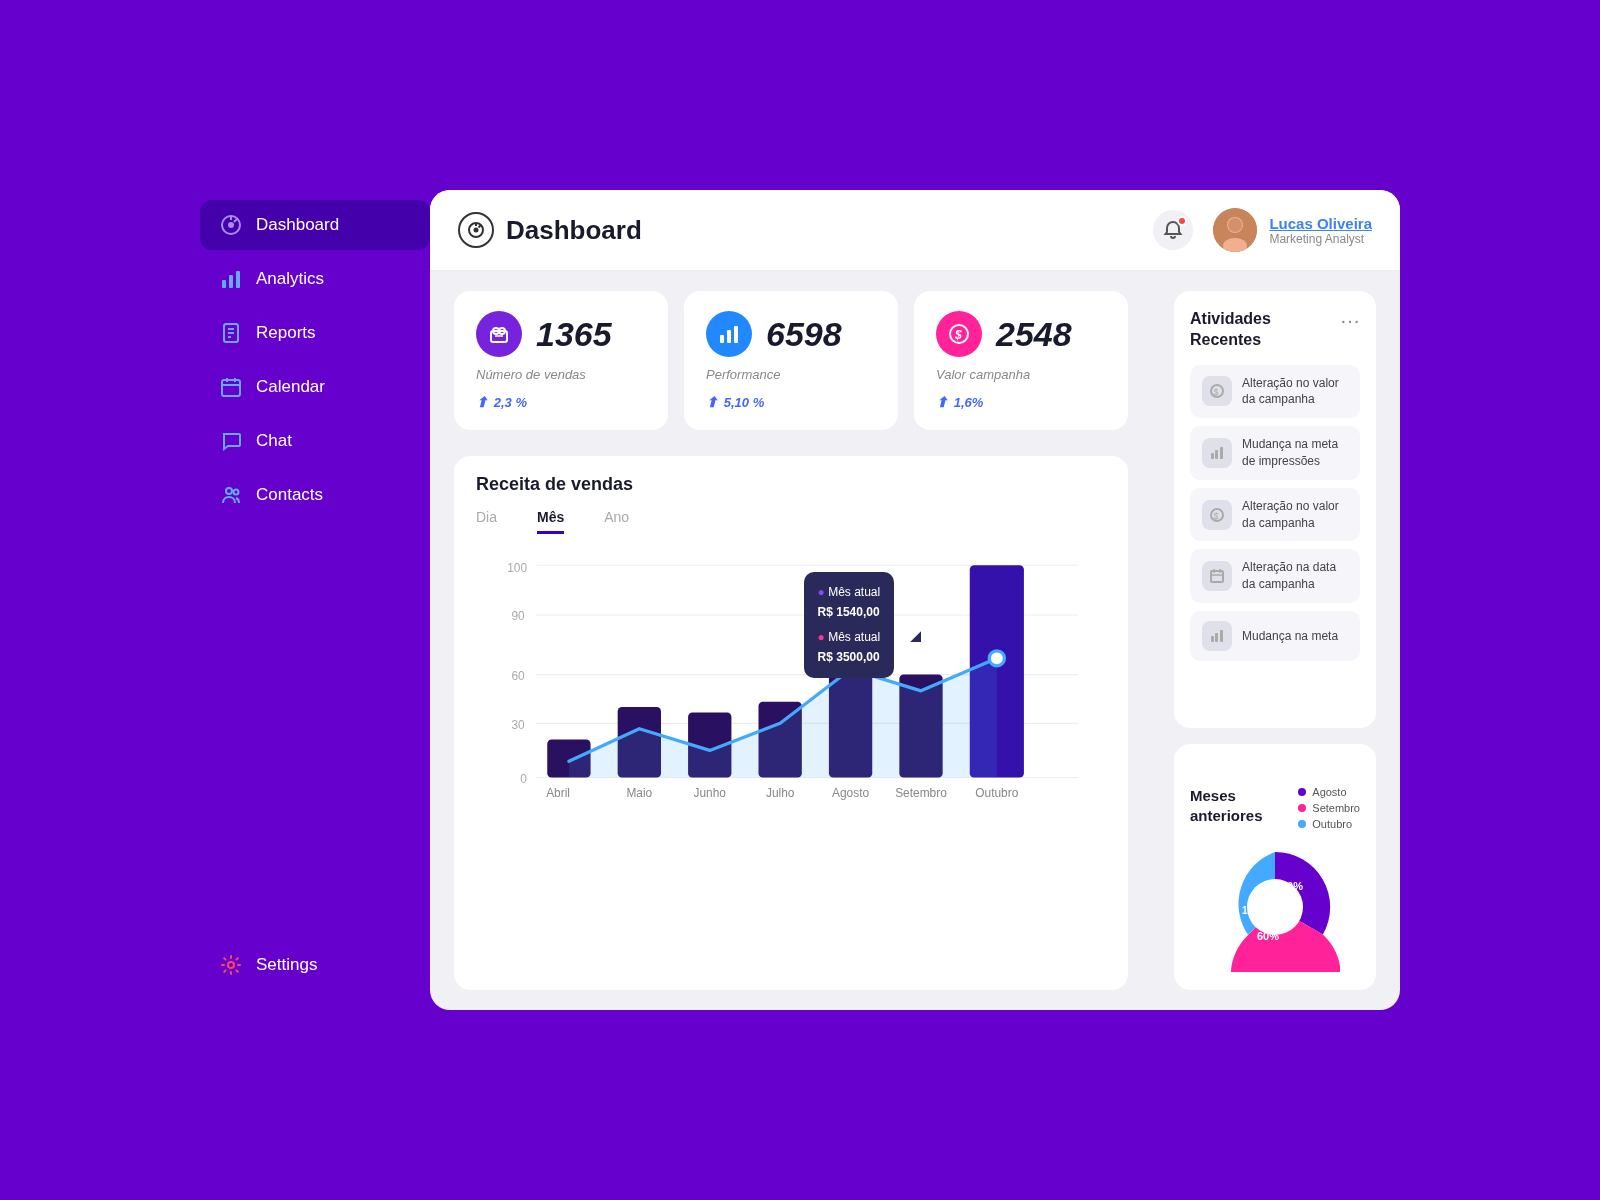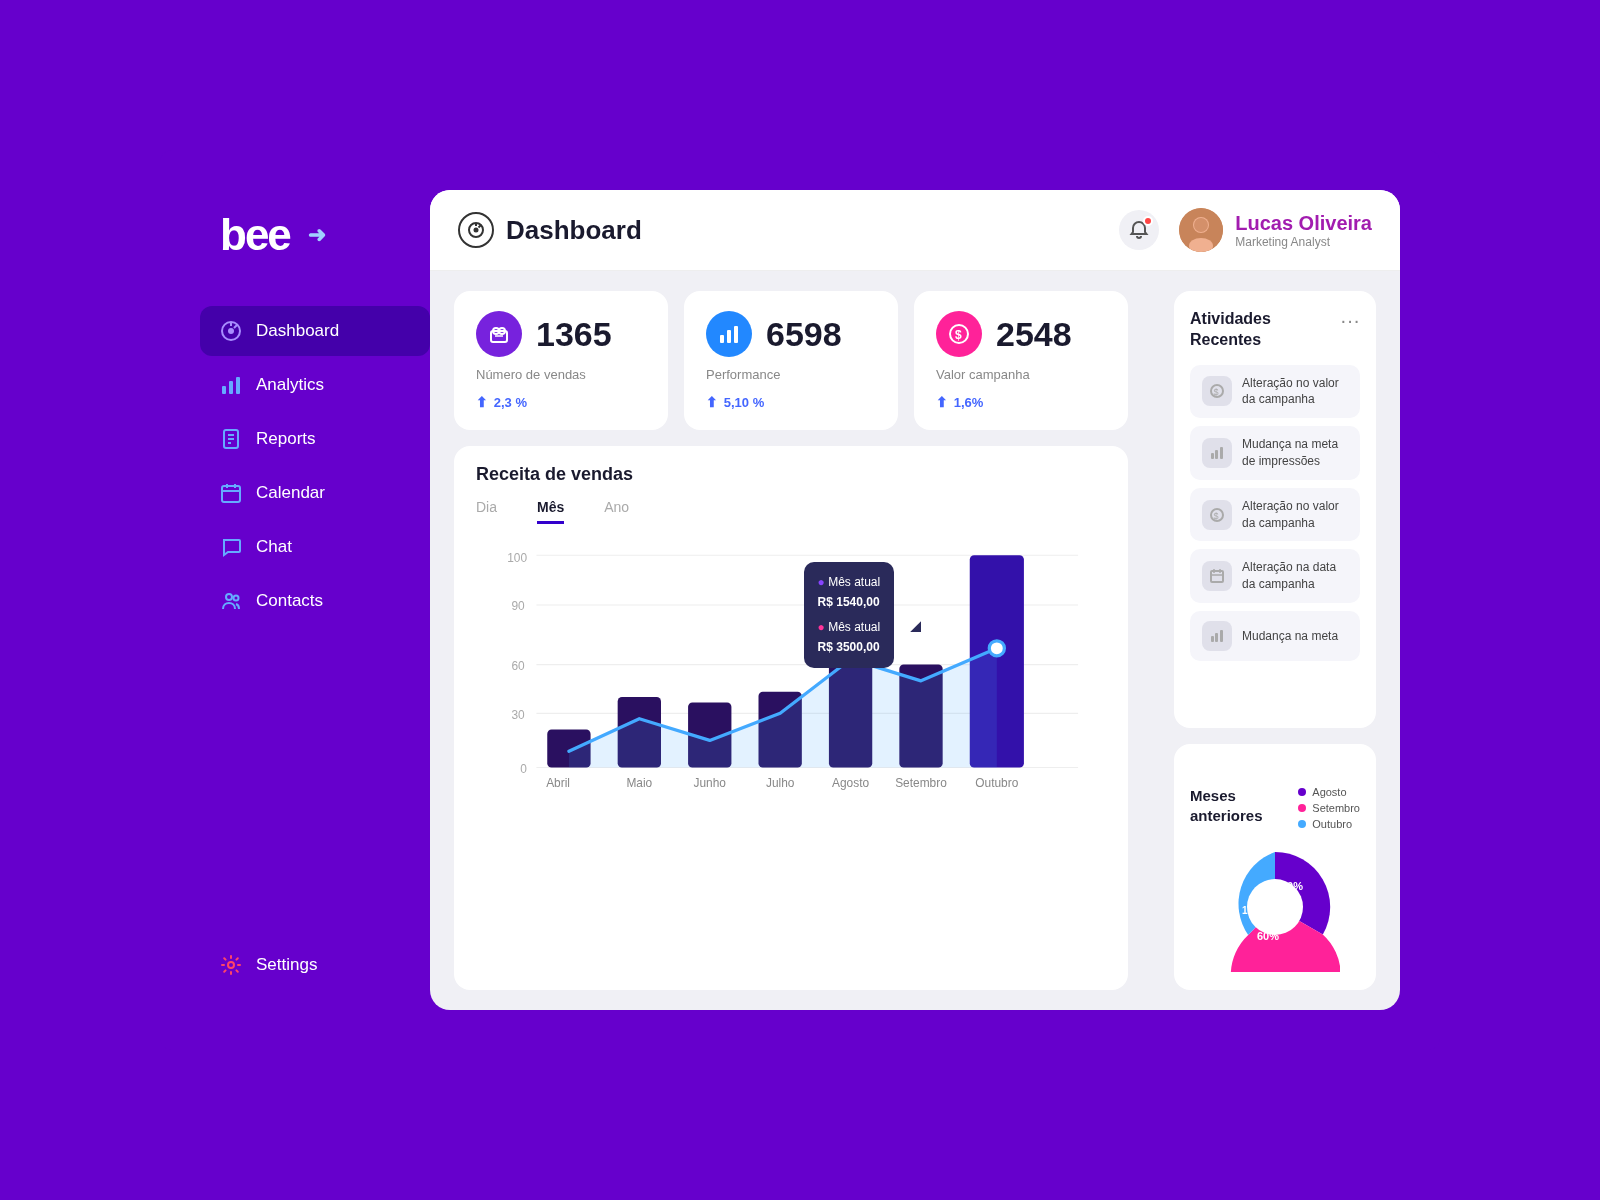--- a/index.html
+++ b/index.html
@@ -169,21 +169,21 @@
     .avatar {
       width: 44px;
       height: 44px;
       border-radius: 50%;
       background: linear-gradient(135deg, #d4956a, #c07840);
       overflow: hidden;
       display: flex;
       align-items: center;
       justify-content: center;
     }
-    .user-name { font-size: 20px; font-weight: 700; color: #a21caf; }
+    .user-name { font-size: 15px; font-weight: 700; color: #3b82f6; text-decoration: underline; }
     .user-role { font-size: 12px; color: #888; }
     
     .content {
       flex: 1;
       display: flex;
       gap: 18px;
       padding: 20px 24px;
       overflow: hidden;
     }
     .content-left {
@@ -206,20 +206,21 @@
       gap: 16px;
     }
     .stat-card {
       flex: 1;
       background: white;
       border-radius: 16px;
       padding: 20px 22px;
       display: flex;
       flex-direction: column;
       gap: 8px;
+      font-style: italic;
     }
     .stat-top {
       display: flex;
       align-items: center;
       gap: 14px;
     }
     .stat-icon {
       width: 46px;
       height: 46px;
       border-radius: 50%;
@@ -254,20 +255,21 @@
     .trend-arrow {
       font-size: 14px;
       color: #4466ff;
     }
     
     .chart-section {
       background: white;
       border-radius: 16px;
       padding: 18px 22px;
       flex: 1;
+      margin-top: 10px;
     }
     .chart-title {
       font-size: 18px;
       font-weight: 700;
       color: #1a1a2e;
       margin-bottom: 14px;
     }
     .chart-tabs {
       display: flex;
       gap: 40px;
@@ -399,29 +401,20 @@
       justify-content: center;
       margin-top: 8px;
     }
   </style>
 </head>
 <body>
 
 <div class="outer">
 
   <div class="sidebar">
-    <div class="logo">
-      <div class="logo-text">
-        
-        <svg width="110" height="50" viewBox="0 0 110 50">
-          <text x="0" y="40" font-size="44" font-weight="900" fill="white" font-family="Arial">bee</text>
-          <text x="88" y="32" font-size="22" fill="#a0d0ff" font-family="Arial">➜</text>
-        </svg>
-      </div>
-    </div>
     <div class="nav-items">
 
       <div class="nav-item active">
         <span class="nav-icon">
           <svg width="22" height="22" viewBox="0 0 22 22" fill="none">
             <circle cx="11" cy="11" r="9" stroke="#a88dff" stroke-width="2"></circle>
             <circle cx="11" cy="11" r="3" fill="#a88dff"></circle>
             <line x1="11" y1="2" x2="11" y2="6" stroke="#a88dff" stroke-width="2"></line>
             <line x1="14" y1="8" x2="17" y2="5" stroke="#a88dff" stroke-width="2"></line>
           </svg>

